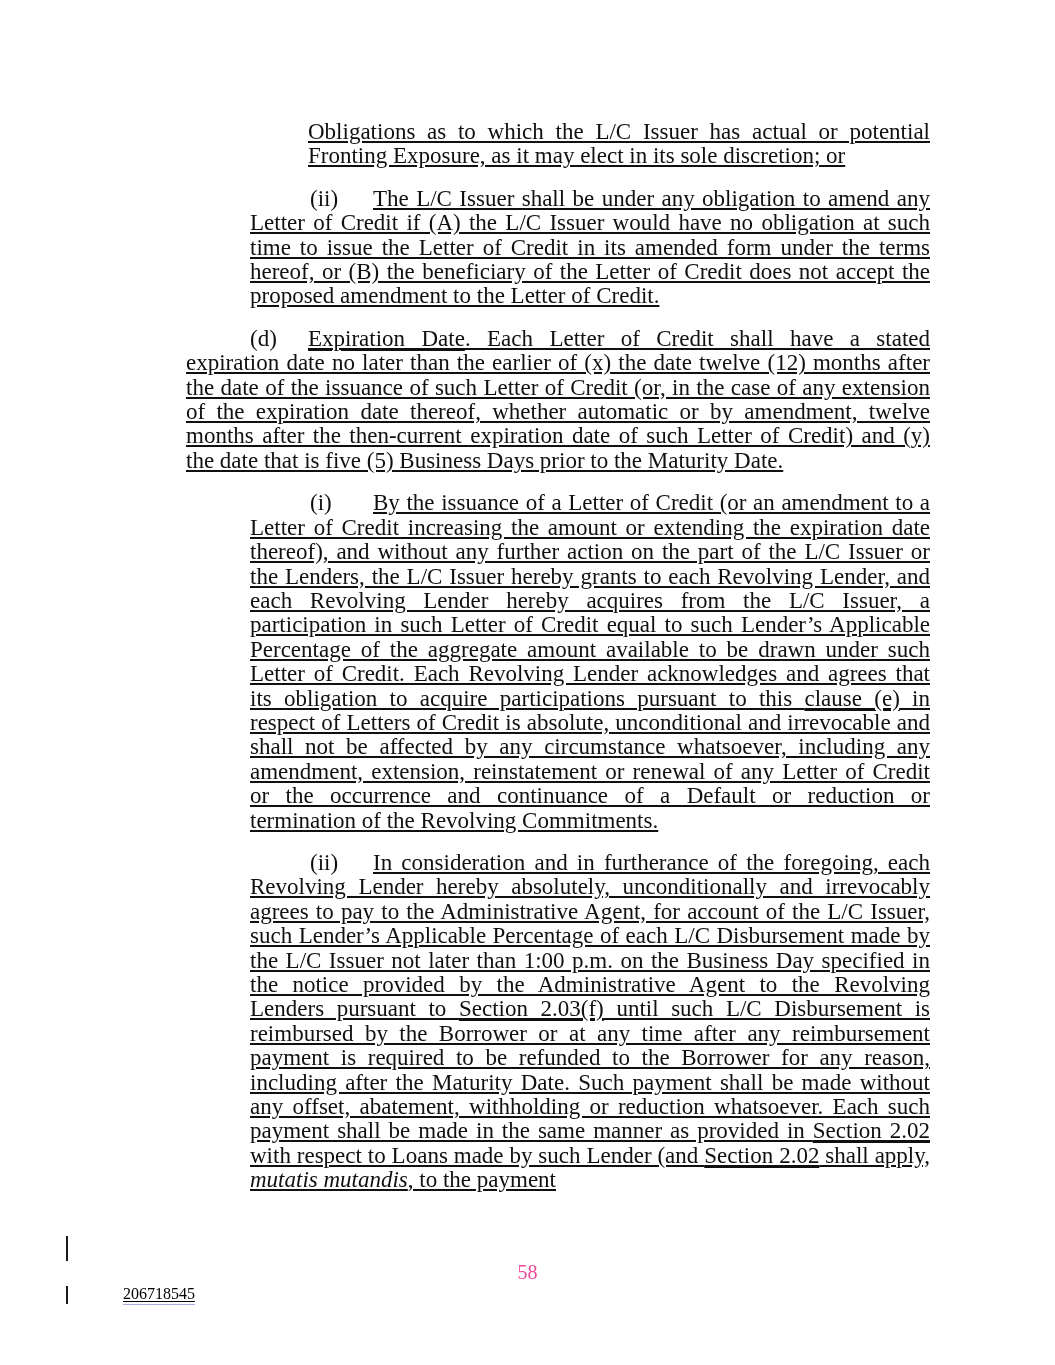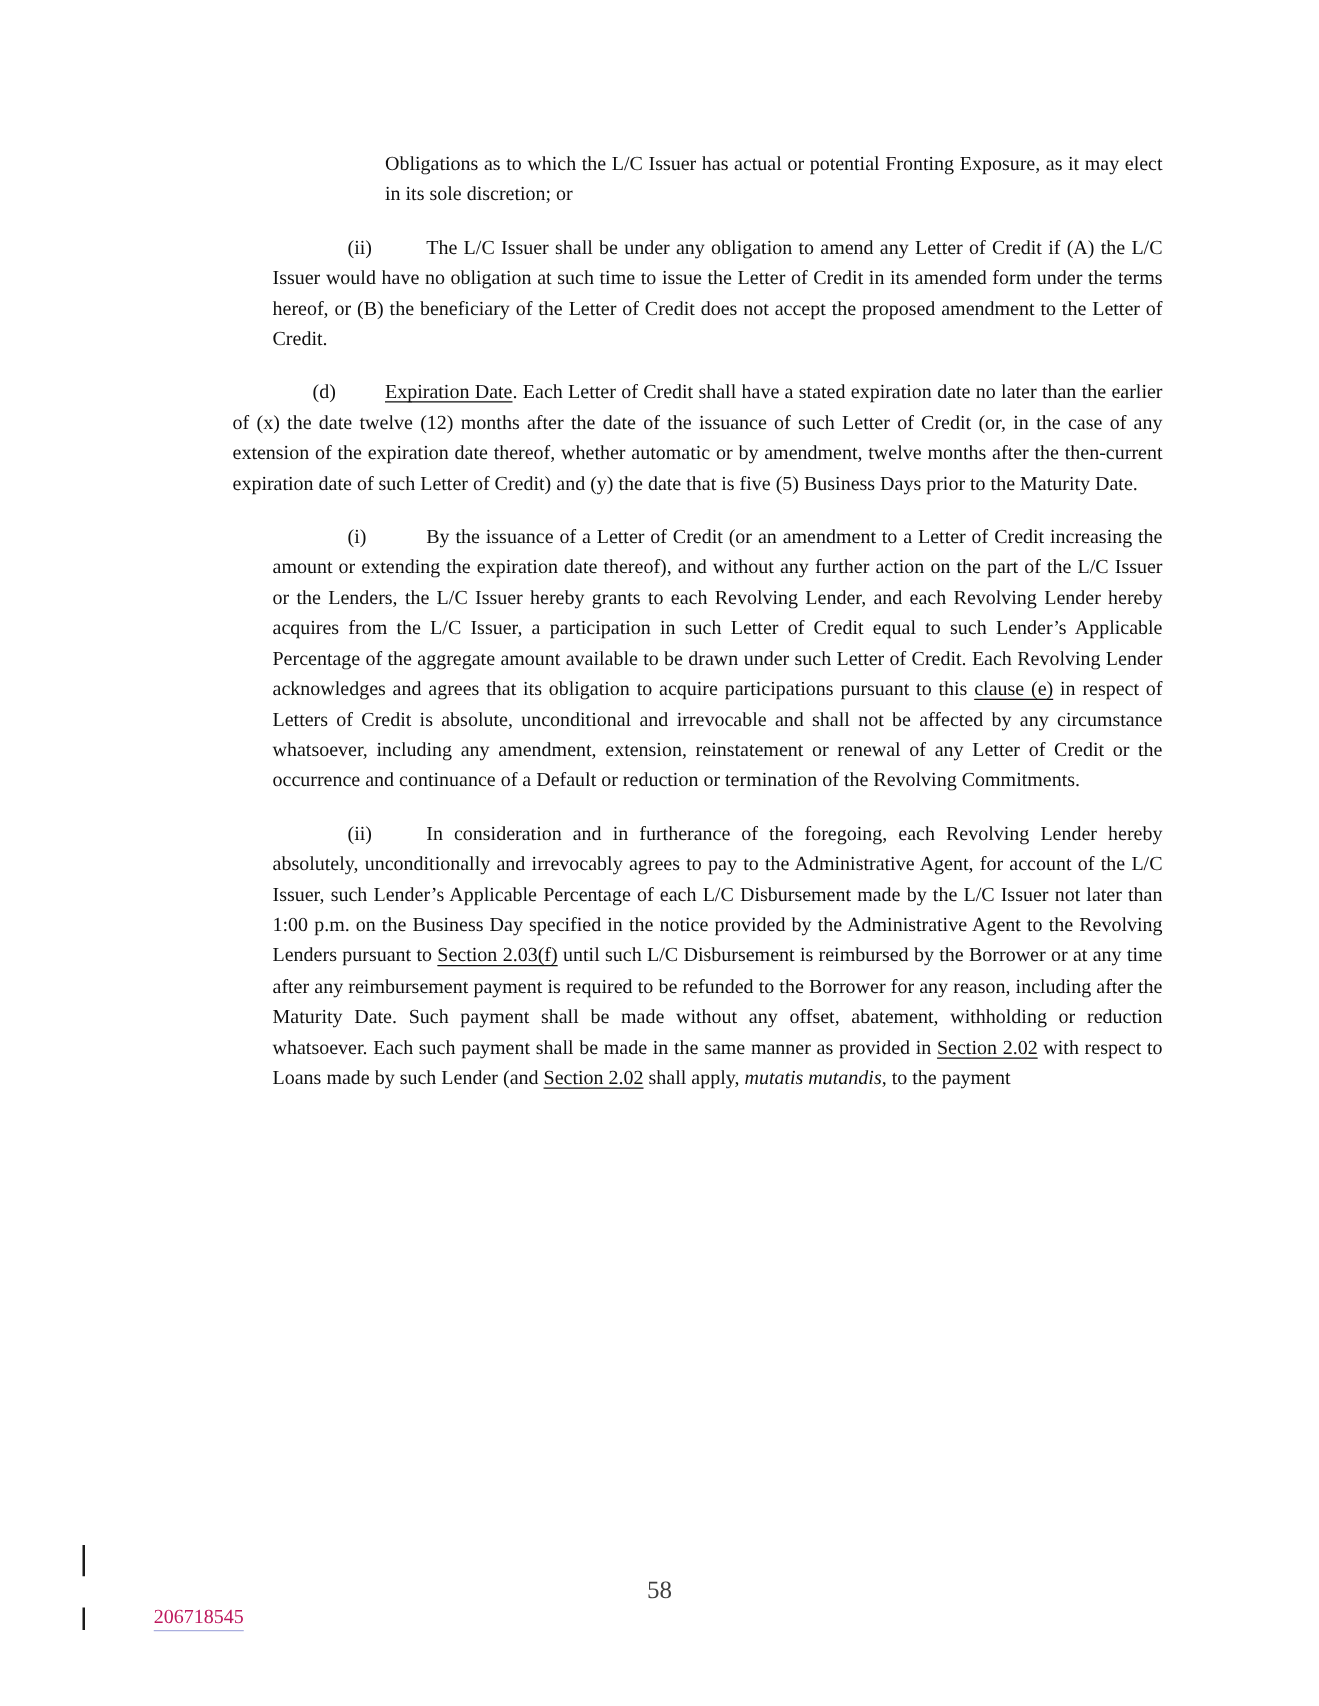--- a/index.html
+++ b/index.html
@@ -17,28 +17,29 @@
     color: #101010;
   }
   .content {
     position: absolute;
     left: 186px;
     top: 120px;
     width: 744px;
   }
   .para {
     margin: 0 0 18px 0;
-    font-size: 16px;
+    font-size: 23px;
     line-height: 24.4px;
     text-align: justify;
     hyphens: none;
+    text-decoration: underline;
     -webkit-hyphens: none;
   }
   .para:last-child { margin-bottom: 0; }
-  .indent-1 { margin-left: 32px; }
+  .indent-1 { margin-left: 64px; }
   .indent-2 { margin-left: 122px; }
   .tabcell {
     display: inline-block;
     box-sizing: border-box;
     vertical-align: baseline;
   }
   
   .tc-letter { width: 122px; padding-left: 64px; }
   
   .tc-roman { width: 123px; padding-left: 60px; }
@@ -47,29 +48,30 @@
   .u { text-decoration: underline; text-underline-offset: 3px; }
   .i { font-style: italic; }
   .footer-pagenum {
     position: absolute;
     top: 1260px;
     left: 0;
     width: 1055px;
     text-align: center;
     font-size: 20px;
     line-height: 24px;
-    color: #404040;
+    color: #ec4899;
   }
   .footer-docid {
     position: absolute;
     top: 1285px;
     left: 123px;
     font-size: 16px;
     line-height: 18px;
-    color: #be185d;
+    color: #000000;
+    text-decoration: underline;
     text-underline-offset: 2px;
     border-bottom: 1px solid #a9aede;
     padding-bottom: 1px;
     cursor: pointer;
   }
   .changebar {
     position: absolute;
     left: 66px;
     width: 2px;
     background: #1b1b1b;

